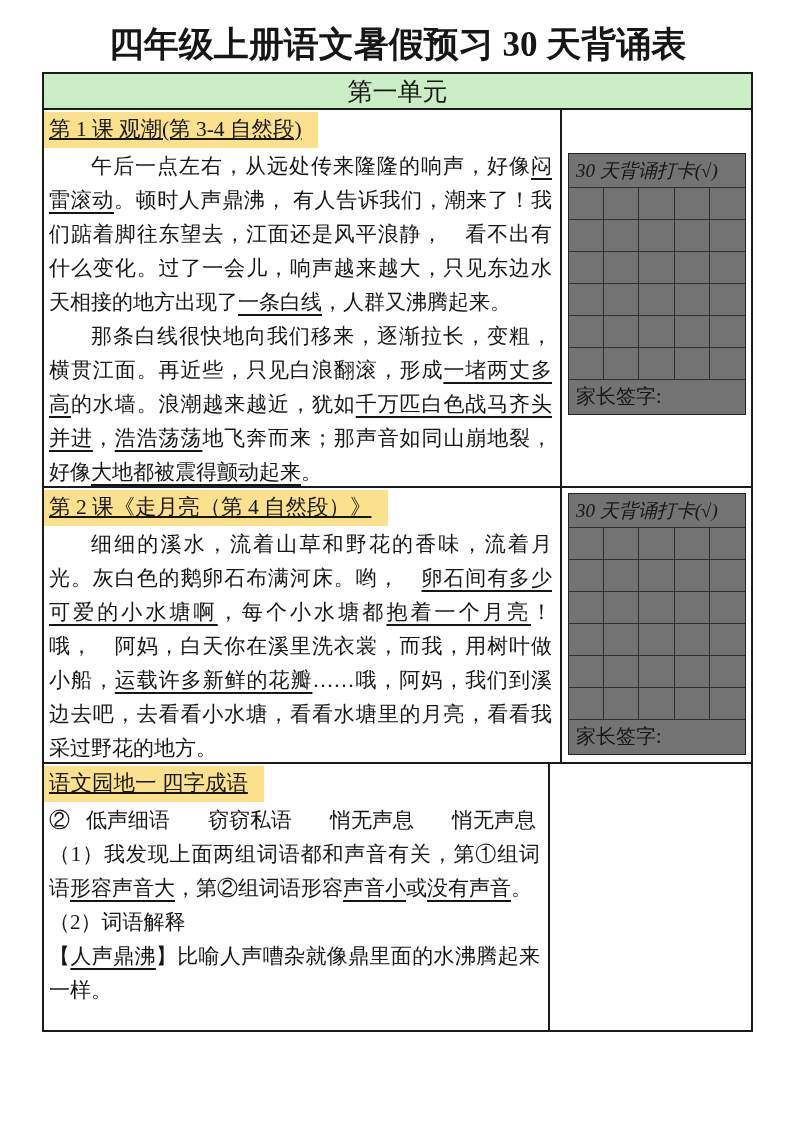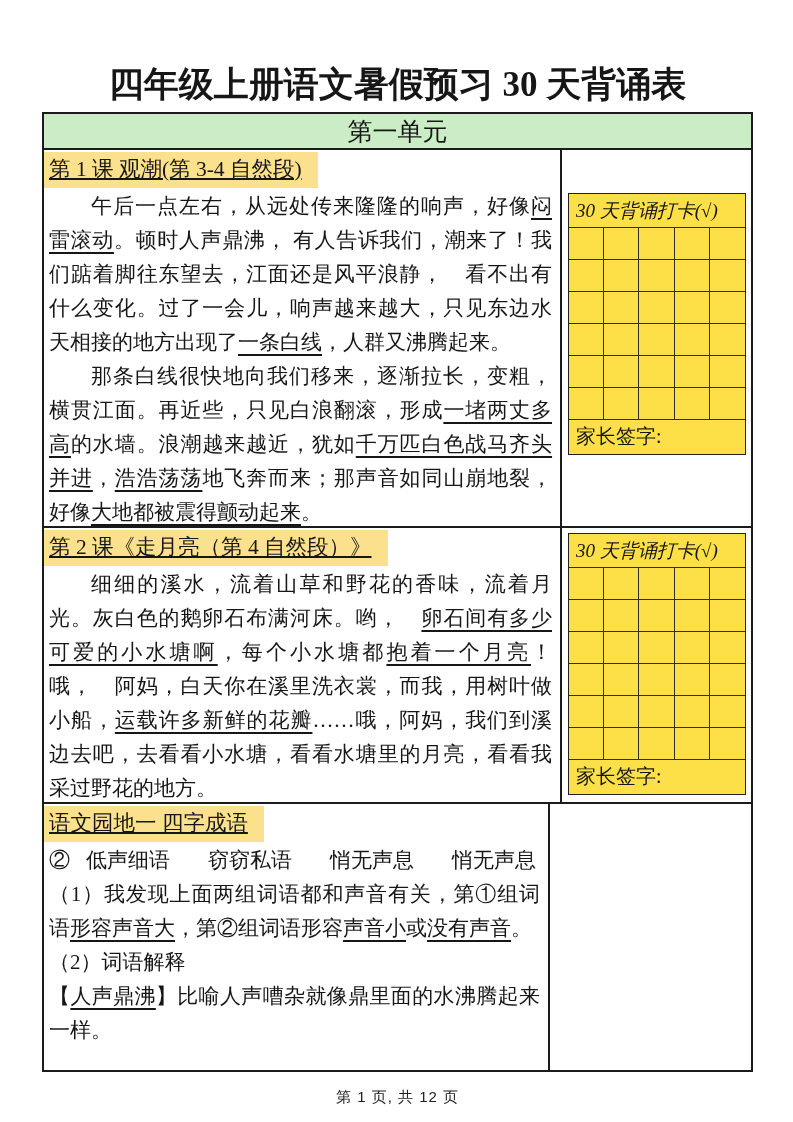--- a/index.html
+++ b/index.html
@@ -15,21 +15,21 @@
     width:793px;height:1122px;
     font-family:"Liberation Serif","DejaVu Serif",serif;
     color:var(--ink);
   }
   .page{
     width:793px;height:1122px;
     padding:0 40px 0 42px;
     overflow:hidden;
   }
   .title{
-    padding-top:60px;
+    padding-top:20px;
     text-align:center;
     font-size:35px;
     font-weight:bold;
     line-height:1.42;
     white-space:nowrap;
   }
   .doc-table{
     margin-top:2px;
     border:2px solid var(--border);
   }
@@ -76,21 +76,21 @@
     text-underline-offset:5px;
   }
   .idioms{margin:1px 8px 0 5px;}
   .idiom-row{font-size:21px;line-height:34px;white-space:nowrap;}
   .idiom{margin-left:16px;}
   .idiom + .idiom{margin-left:38px;}
   .sec-right{overflow:hidden;}
   .card{
     margin:43px 5px 0 6px;
     border:1.5px solid #222222;
-    background:#fde047;
+    background:#737373;
   }
   .section-2 .card{margin-top:5px;}
   .card-header{
     height:34px;
     line-height:33px;
     padding-left:7px;
     font-size:19px;
     font-style:italic;
     border-bottom:1.4px solid var(--gridline);
     white-space:nowrap;
@@ -243,15 +243,14 @@
             <div class="para"><span>（1）我发现上面两组词语都和声音有关，第①组词语</span><span class="u">形容声音大</span><span>，第②组词语形容</span><span class="u">声音小</span><span>或</span><span class="u">没有声音</span><span>。</span></div>
             <div class="para"><span>（2）词语解释</span></div>
             <div class="para"><span>【</span><span class="u">人声鼎沸</span><span>】比喻人声嘈杂就像鼎里面的水沸腾起来一样。</span></div>
           </div>
       </div>
       <div class="sec-right"></div>
     </section>
 
   </div>
 
-  <div class="footer">第 1 页, 共 12 页</div>
 
 </div>
 
 </body></html>

